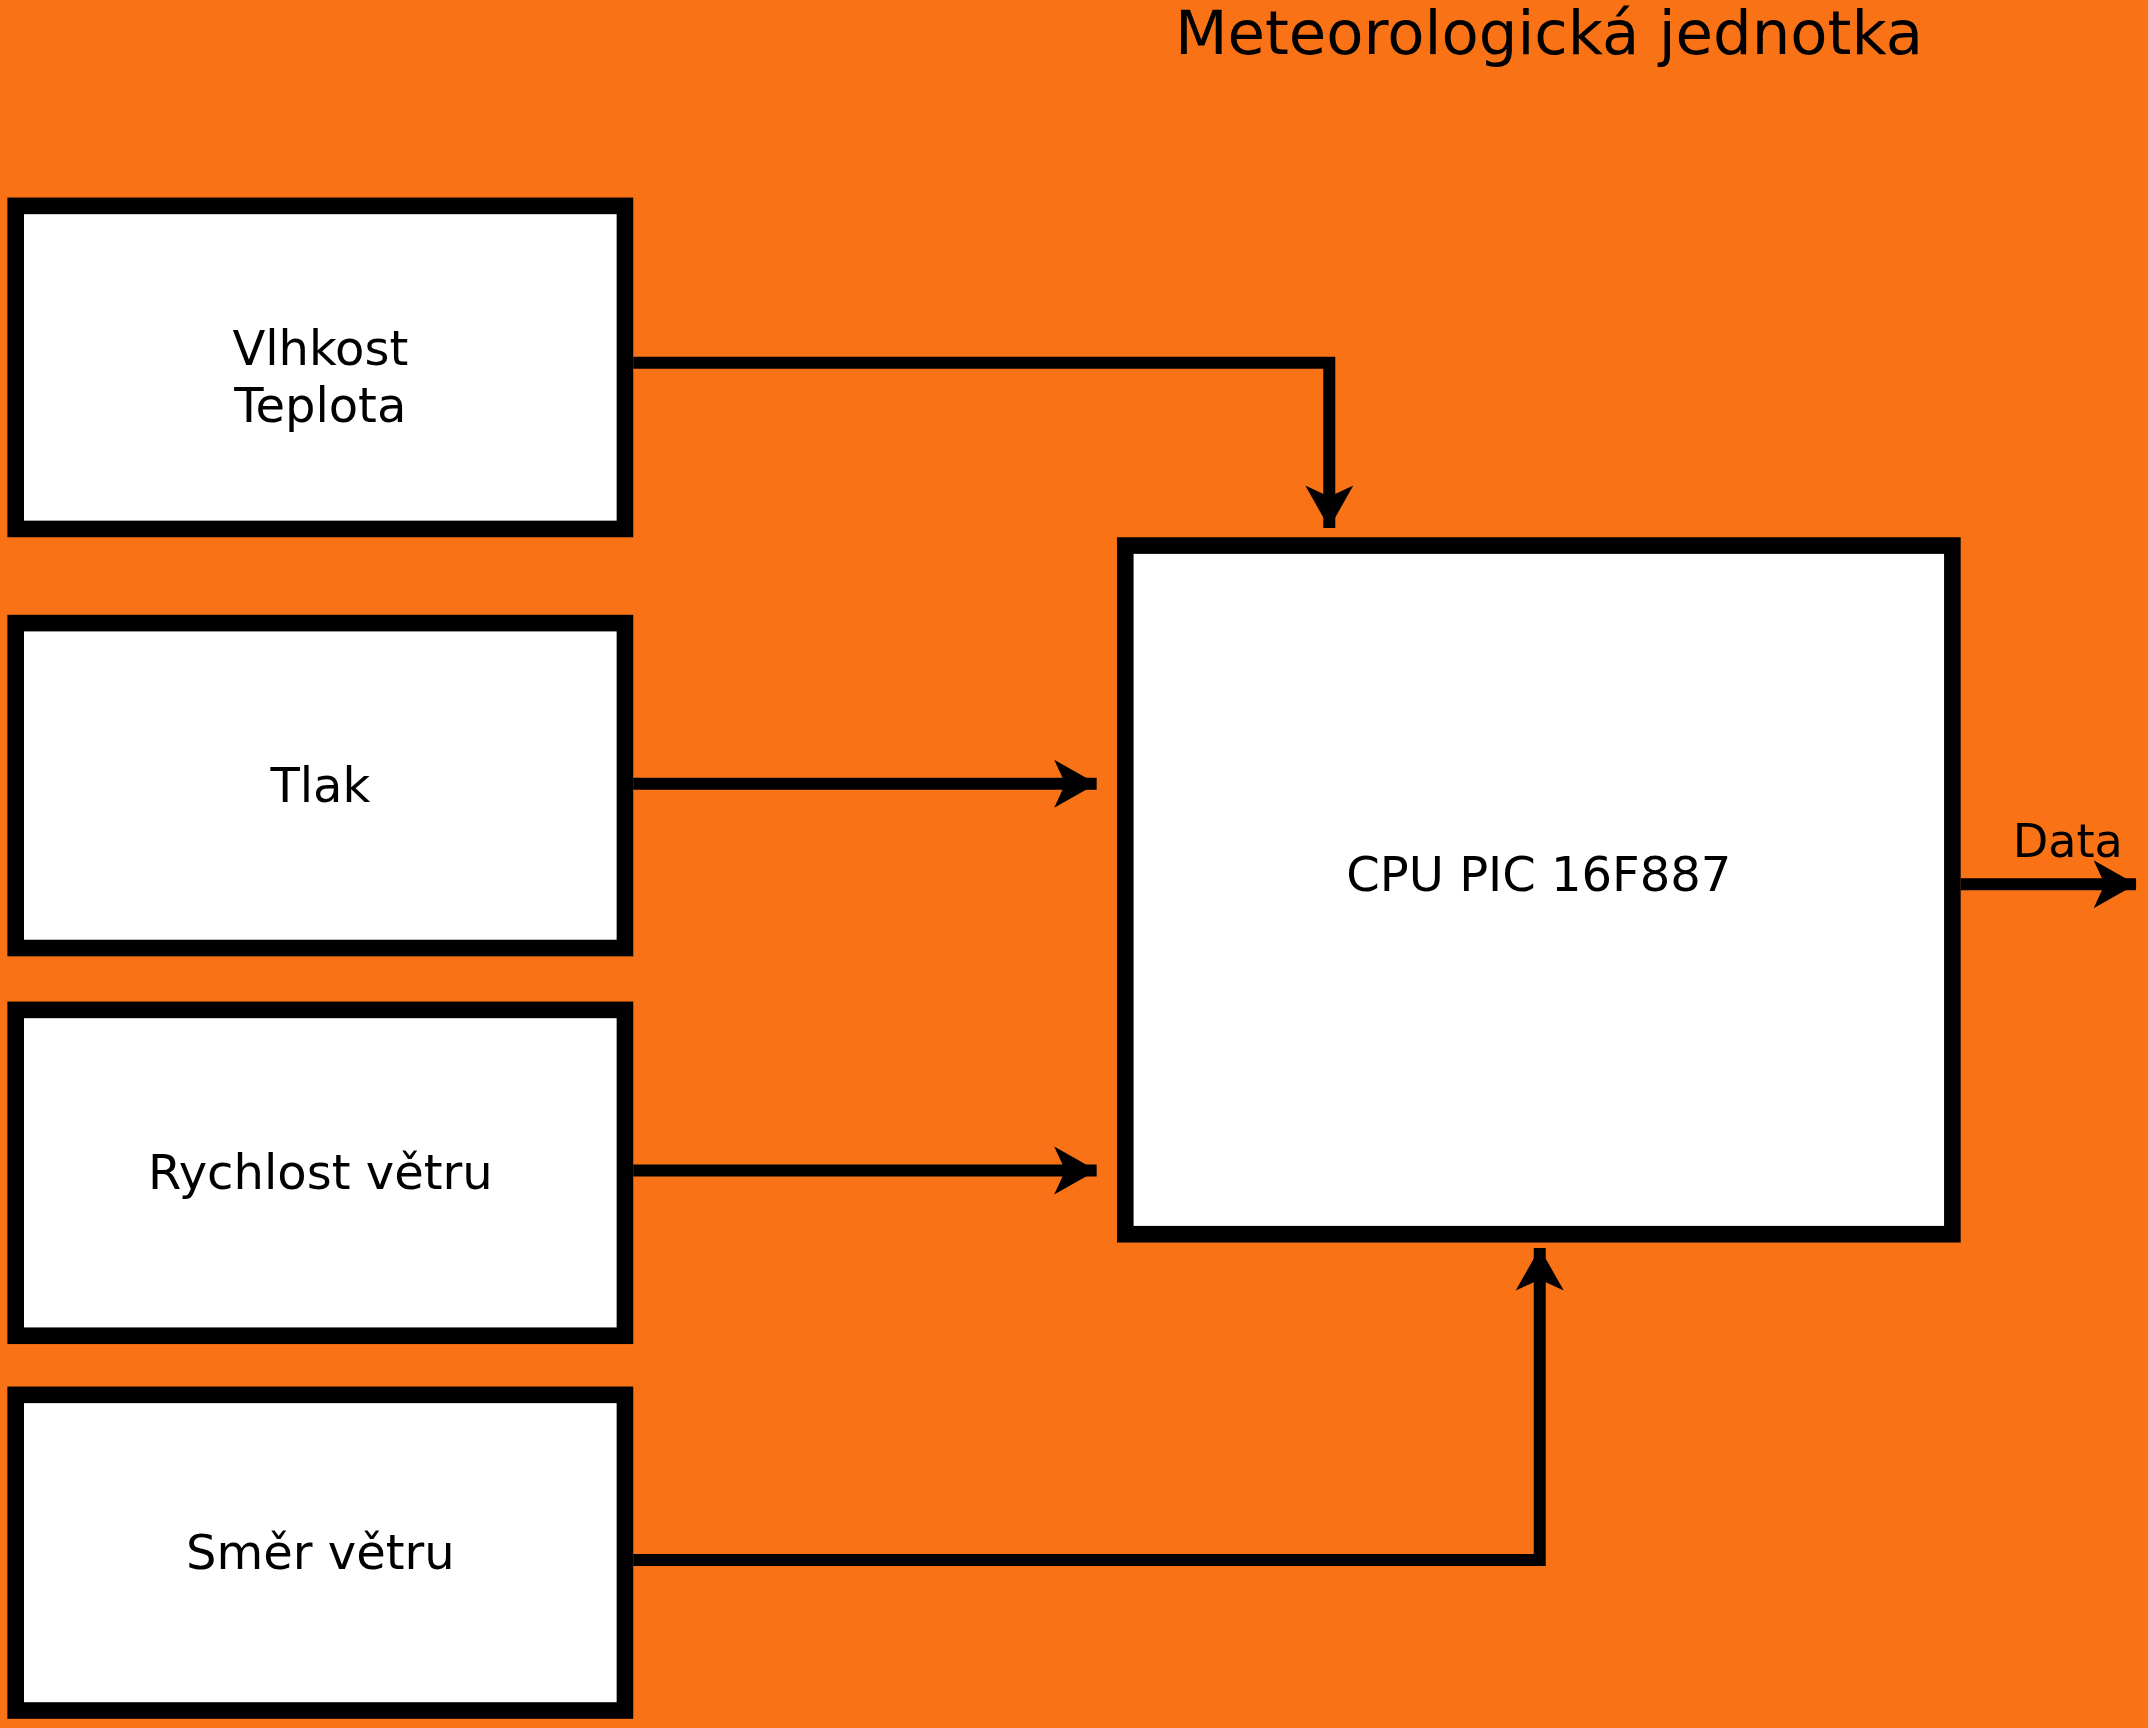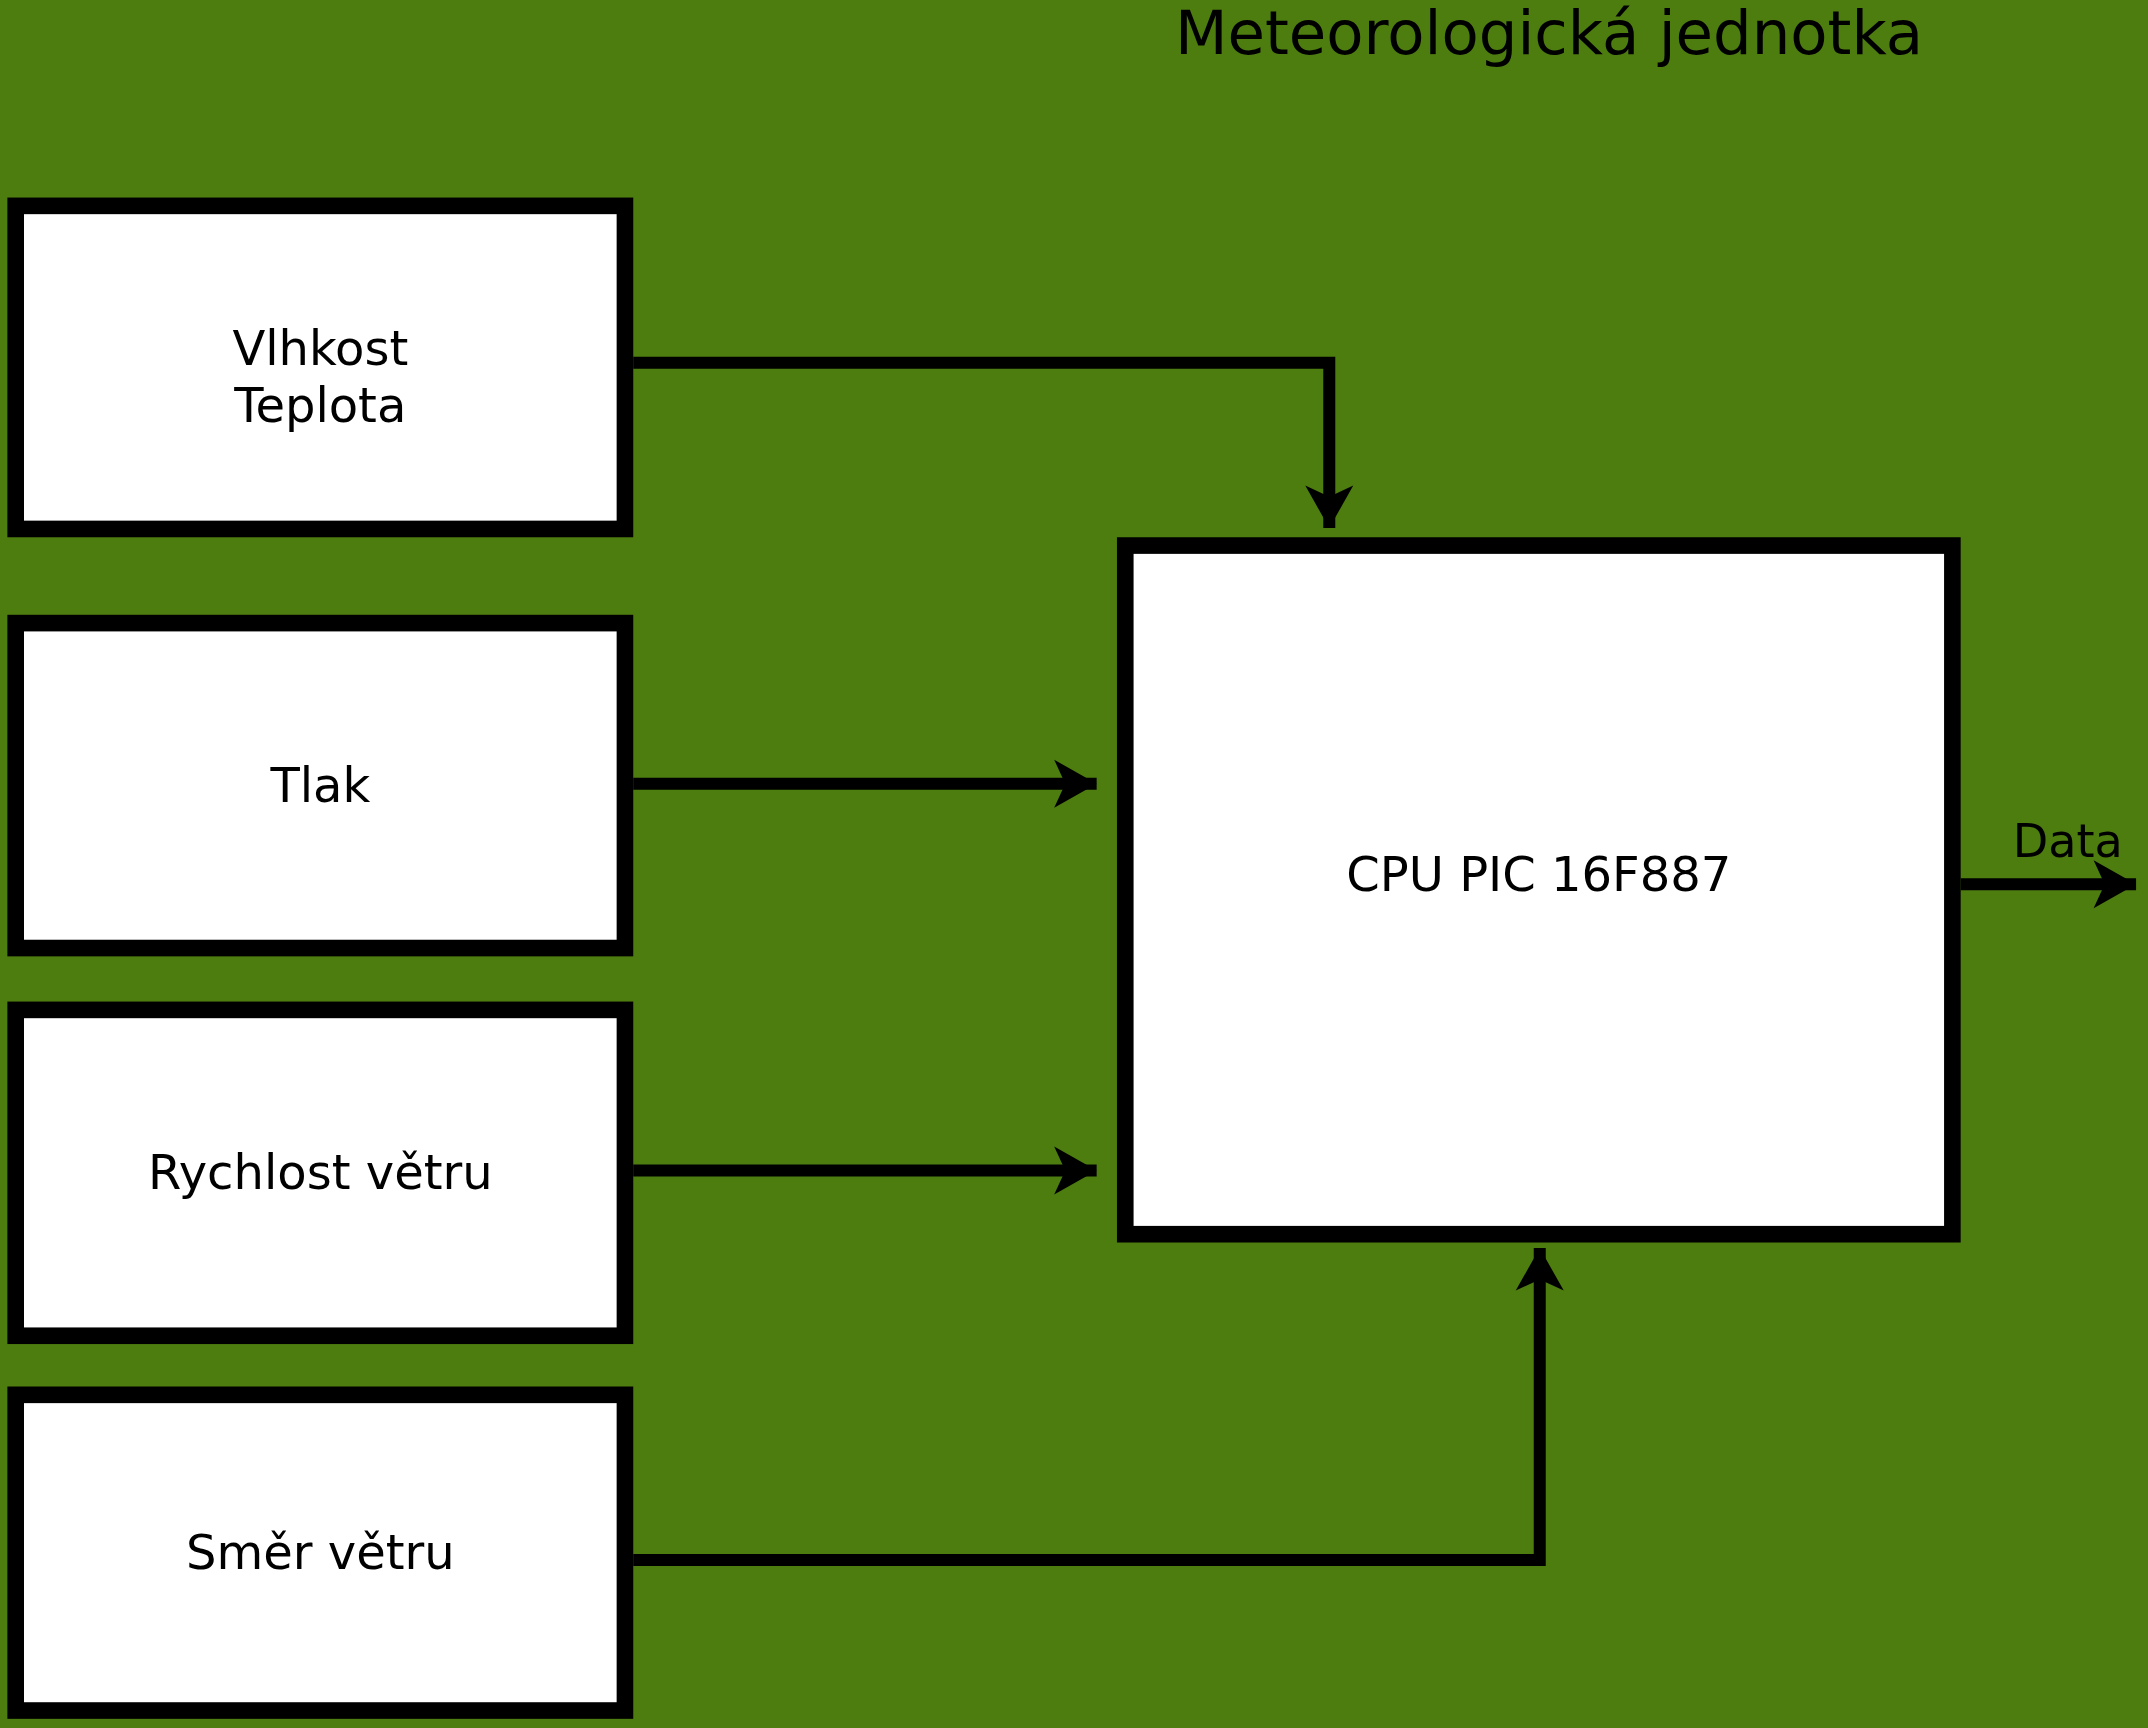--- a/index.html
+++ b/index.html
@@ -4,21 +4,21 @@
 <style>
   html, body {
     margin: 0;
     padding: 0;
     background: #ffffff;
   }
   .canvas-wrap {
     position: relative;
     width: 2149px;
     height: 1729px;
-    background: #4d7c0f;
+    background: #f97316;
   }
   svg {
     display: block;
     font-family: "DejaVu Sans", "Liberation Sans", sans-serif;
   }
   .node-box {
     fill: #ffffff;
     stroke: #000000;
     stroke-width: 18;
   }

